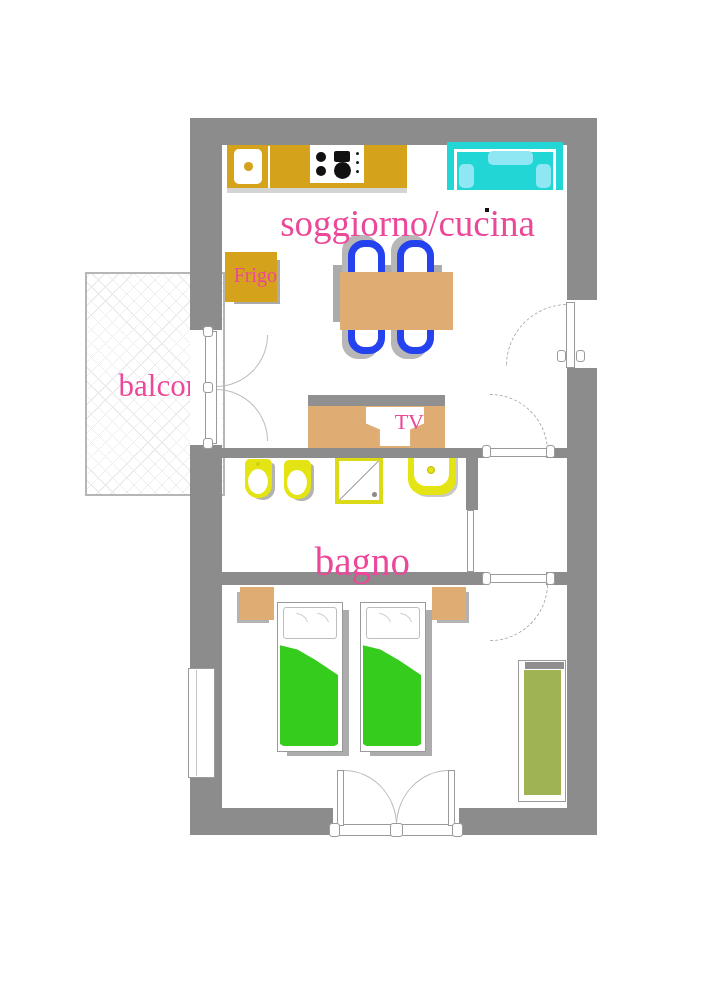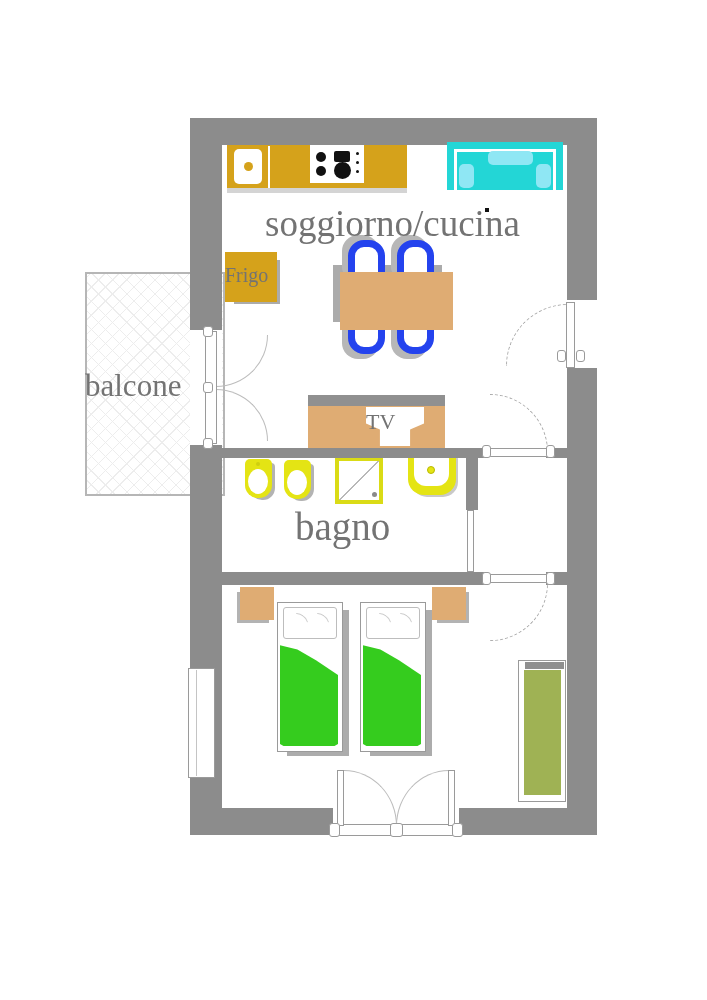--- a/index.html
+++ b/index.html
@@ -5,21 +5,21 @@
   html,body{margin:0;padding:0;background:#fff;}
   #canvas{position:relative;width:707px;height:1000px;background:#fff;overflow:hidden;
           font-family:"Liberation Serif","DejaVu Serif",serif;}
   .abs{position:absolute;box-sizing:border-box;}
   .wall{background:var(--wall,#8C8C8C);z-index:5;}
   .opening{background:#fff;z-index:6;}
   .doorpart{background:#fff;border:1px solid #9a9a9a;z-index:8;}
   .arc{z-index:7;}
   .arc-solid{border-color:#bcbcbc;border-style:solid;}
   .arc-dash{border-color:#aaaaaa;border-style:dashed;}
-  .label{color:#737373;z-index:9;text-align:left;white-space:nowrap;}
+  .label{color:#ec4899;z-index:9;text-align:right;white-space:nowrap;}
   .gold{background:var(--counter-gold,#D5A21B);}
   .tan{background:var(--table-tan,#DFAC73);}
   .fixture{background:var(--fixture-yellow,#E4E414);}
   .chair{position:absolute;width:37px;height:42px;background:#fff;
          border:7px solid var(--chair-blue,#2443EE);box-sizing:border-box;z-index:2;}
   .chair.top{border-radius:16px 16px 9px 9px;box-shadow:-6px -5px 0 0 #b7b7b7;}
   .chair.bot{border-radius:9px 9px 16px 16px;box-shadow:-6px 5px 0 0 #b7b7b7;}
   .pillow{position:absolute;background:#fff;border:1px solid #bdbdbd;border-radius:3px;z-index:4;}
   .pillow::before,.pillow::after{content:"";position:absolute;width:18px;height:13px;
     border:1px solid transparent;border-top:1.5px solid #cdcdcd;border-radius:50%;
@@ -125,21 +125,21 @@
   <div class="abs" style="left:287px;top:470px;width:20px;height:25px;background:#fff;border-radius:50%;z-index:4;"></div>
 
   <div class="abs" style="left:335px;top:457px;width:48px;height:47px;border:4px solid #dadb16;z-index:4;
               background:linear-gradient(135deg,#fff calc(50% - 0.7px),#b8b8b8 calc(50% - 0.7px),#b8b8b8 calc(50% + 0.7px),#fff calc(50% + 0.7px));"></div>
   <div class="abs" style="left:372px;top:492px;width:5px;height:5px;background:#8a8a8a;border-radius:50%;z-index:4;"></div>
 
   <div class="abs fixture" style="left:408px;top:452px;width:48px;height:43px;border-radius:4px 4px 16px 16px;box-shadow:3px 3px 0 -1px #c9c9c9;z-index:4;"></div>
   <div class="abs" style="left:414px;top:456px;width:35px;height:30px;background:#fff;border-radius:3px 3px 12px 12px;z-index:4;"></div>
   <div class="abs" style="left:427px;top:466px;width:8px;height:8px;background:var(--fixture-yellow,#E4E414);border:1px solid #b9b900;border-radius:50%;z-index:4;"></div>
 
-  <div class="abs label" style="left:295px;top:504px;width:115px;font-size:39px;">bagno</div>
+  <div class="abs label" style="left:295px;top:539px;width:115px;font-size:39px;">bagno</div>
 
   <div class="abs tan" style="left:240px;top:587px;width:34px;height:33px;box-shadow:-4px 4px 0 -1px #b3b3b3;z-index:3;"></div>
   <div class="abs tan" style="left:432px;top:587px;width:34px;height:33px;box-shadow:4px 4px 0 -1px #b3b3b3;z-index:3;"></div>
 
   <div class="bedframe" style="left:277px;top:602px;width:64px;height:148px;"></div>
   <div class="pillow" style="left:283px;top:607px;width:52px;height:30px;"></div>
   <div class="blanket" style="left:280px;top:640px;width:58px;height:106px;"></div>
 
   <div class="bedframe" style="left:360px;top:602px;width:64px;height:148px;"></div>
   <div class="pillow" style="left:366px;top:607px;width:52px;height:30px;"></div>

